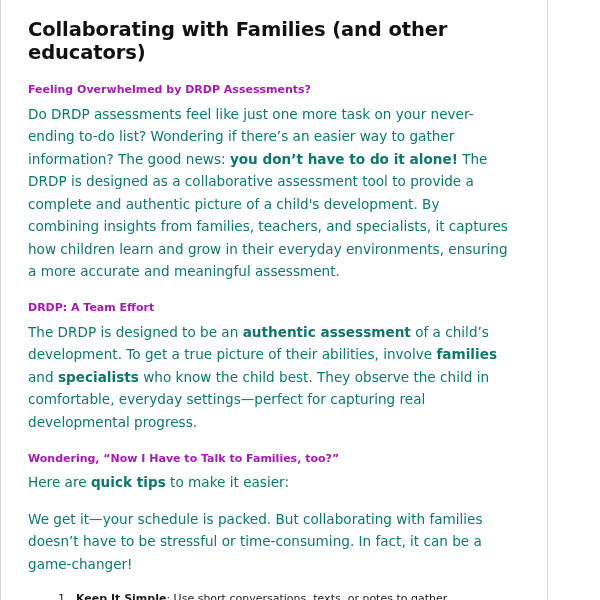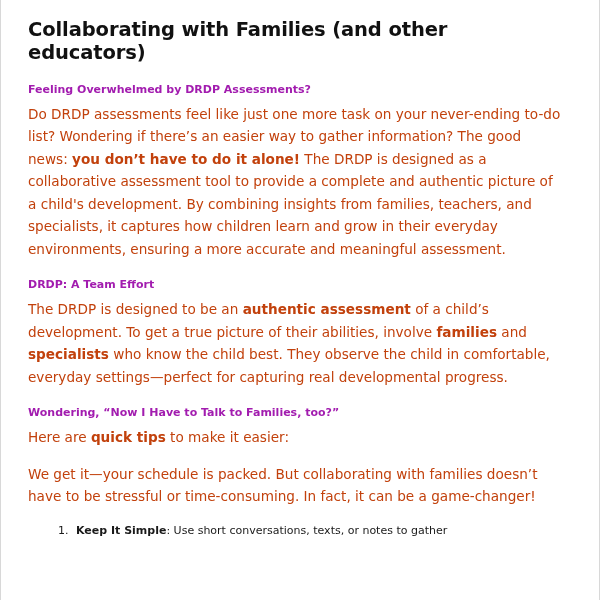--- a/index.html
+++ b/index.html
@@ -9,21 +9,21 @@
   body {
     width: 600px;
     height: 600px;
     background: #ffffff;
     font-family: "DejaVu Sans", sans-serif;
     color: #1a1a1a;
     overflow: hidden;
   }
   .page {
     box-sizing: border-box;
-    width: 600px;
+    width: 548px;
     height: 600px;
     padding: 18px 38px 0 28px;
     position: relative;
   }
   .doc-title {
     font-size: 19.5px;
     font-weight: bold;
     color: #111111;
     letter-spacing: -0.1px;
     margin: 0 0 18px 0;
@@ -36,21 +36,21 @@
     margin: 0 0 6px 0;
     line-height: 1.25;
   }
   .section-heading.spaced {
     margin-top: 18px;
   }
   p.body {
     font-size: 13.6px;
     line-height: 1.66;
     margin: 0;
-    color: #c2410c;
+    color: #0f766e;
   }
   p.body + p.body {
     margin-top: 14px;
   }
   .b {
     font-weight: bold;
   }
   ol.tips {
     margin: 14px 0 0 0;
     padding-left: 44px;

